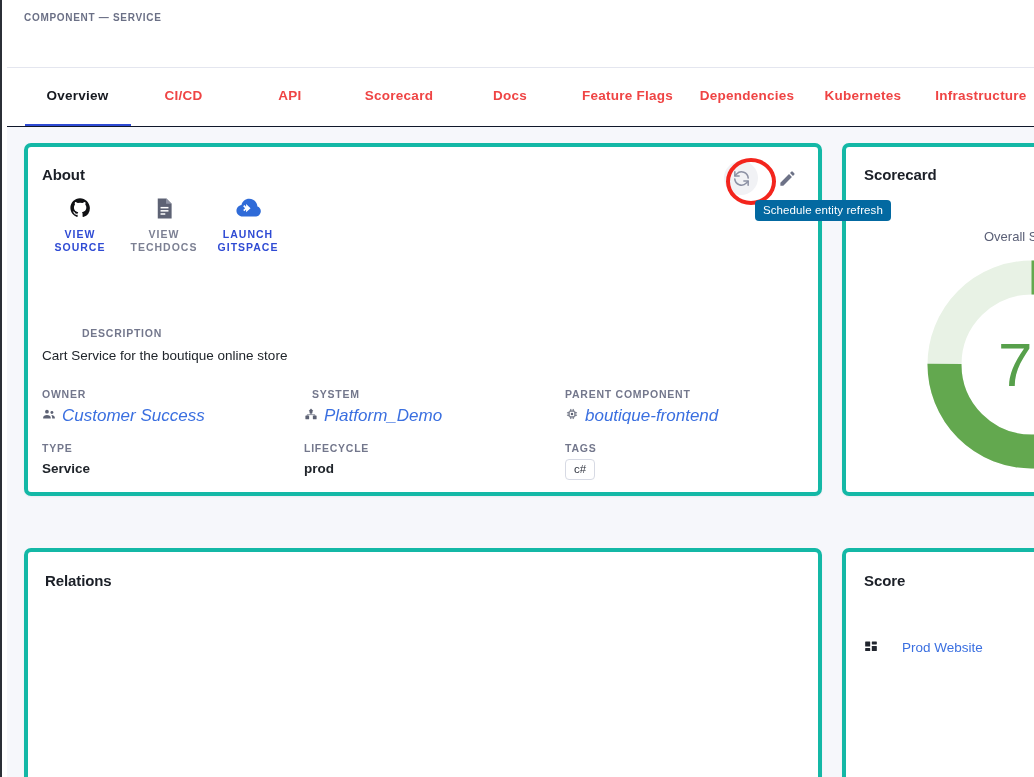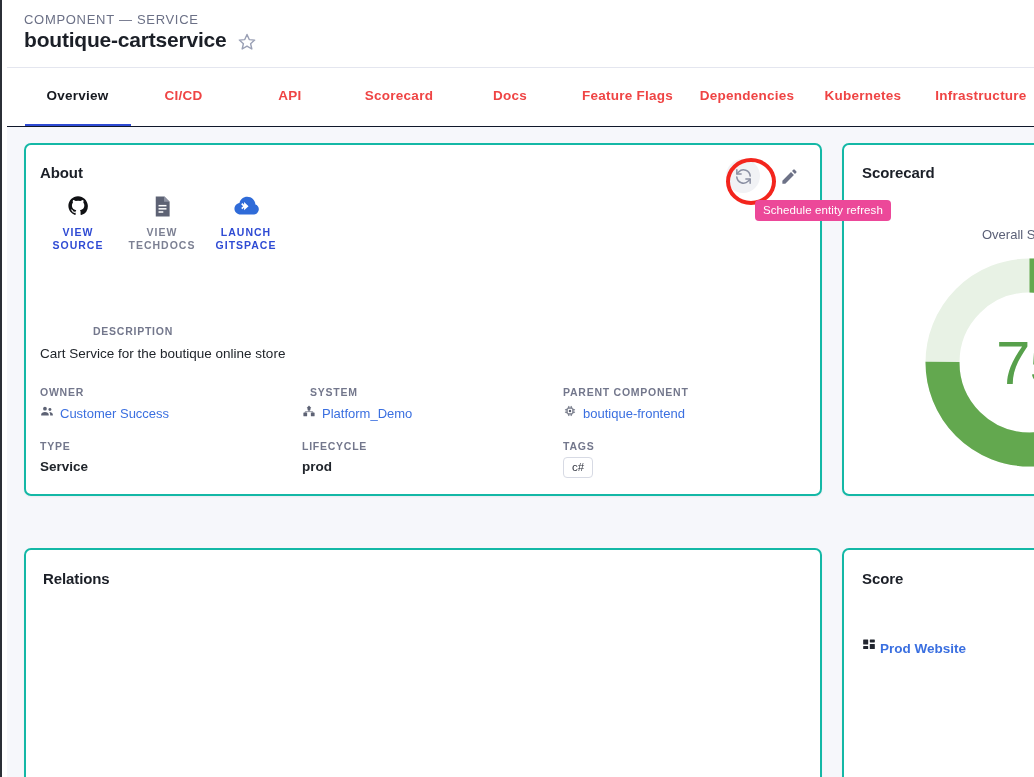--- a/index.html
+++ b/index.html
@@ -27,22 +27,22 @@
   }
 
   
   .header {
     position: absolute; left: 7px; top: 0; right: 0; height: 68px;
     background: #ffffff;
     border-bottom: 1px solid #e4e6ef;
   }
   .breadcrumb {
     position: absolute; left: 17px; top: 12px;
-    font-size: 13px; letter-spacing: 0.7px;
-    color: #6b7086; font-weight: 400;
+    font-size: 10px; letter-spacing: 0.7px;
+    color: #6b7086; font-weight: 700;
   }
   .title-row {
     position: absolute; left: 17px; top: 28px;
     display: flex; align-items: center; gap: 10px;
   }
   .page-title {
     font-size: 21px; font-weight: 700; color: #1b1f27;
     letter-spacing: -0.2px;
   }
   .star-btn {
@@ -85,21 +85,21 @@
 
   
   .content {
     position: absolute; left: 7px; top: 128px; right: 0; bottom: 0;
     background: #f6f7fb;
     overflow: hidden;
   }
   .card {
     position: absolute;
     background: #ffffff;
-    border: 2px solid #14b8a6;
+    border: 4px solid #14b8a6;
     border-radius: 7px;
     box-shadow: 0 1px 2px rgba(25,30,50,0.05);
   }
   .card-title {
     font-size: 15px; font-weight: 700; color: #1b1f27;
     letter-spacing: -0.1px;
   }
 
   
   #about-card { left: 17px; top: 15px; width: 798px; height: 353px; }
@@ -138,41 +138,41 @@
     left: 726px; top: 158px;
     width: 50px; height: 47px;
     border: 4px solid #f3251d;
     border-radius: 50%;
     pointer-events: none;
     z-index: 40;
   }
   .tooltip {
     position: absolute;
     left: 755px; top: 200px;
-    background: #ec4899;
+    background: #0369a1;
     color: #ffffff;
     font-size: 11.5px;
     padding: 4px 8px 5px 8px;
     border-radius: 4px;
     white-space: nowrap;
     z-index: 41;
     letter-spacing: 0.1px;
   }
 
   
   .field-label {
     font-size: 10.5px; font-weight: 700; letter-spacing: 0.75px;
     color: #73778c; text-transform: uppercase;
   }
   .field-value {
     font-size: 13.5px; color: #20252b; font-weight: 400;
   }
   .field-value.bold { font-weight: 700; }
   .field-link {
-    font-size: 13px; color: #3a6fe0; cursor: pointer;
+    font-size: 17px; color: #3a6fe0; cursor: pointer; font-style: italic;
   }
   .link-row { display: flex; align-items: center; gap: 6px; }
 
   .tag-chip {
     display: inline-block;
     border: 1px solid #d7dae4;
     border-radius: 4px;
     padding: 3px 8px 4px 8px;
     font-size: 11.5px;
     color: #30343f;
@@ -202,44 +202,35 @@
   
   #relations-card { left: 17px; top: 420px; width: 798px; height: 330px; overflow: hidden; }
   #relations-title { position: absolute; left: 17px; top: 20px; }
   .graph { position: absolute; left: 0; top: 0; width: 798px; height: 330px; }
 
   
   #links-card { left: 835px; top: 420px; width: 300px; height: 330px; }
   #links-title { position: absolute; left: 18px; top: 20px; }
   .link-item {
     position: absolute; left: 18px; top: 88px;
-    display: flex; align-items: flex-end; gap: 4px;
+    display: flex; align-items: flex-start; gap: 24px;
     cursor: pointer;
-    font-weight: bold;
   }
   .link-item-label { font-size: 13.5px; color: #3a6fe0; }
 </style>
 </head>
 <body>
 
 <div id="root">
 
   <div class="win-edge"></div>
   <div class="left-rail"></div>
 
   <div class="header">
     <div class="breadcrumb">COMPONENT — SERVICE</div>
-    <div class="title-row">
-      <div class="page-title">boutique-cartservice</div>
-      <span class="star-btn">
-        <svg width="20" height="20" viewBox="0 0 24 24" fill="none" stroke="#9aa0b5" stroke-width="1.7" stroke-linejoin="round">
-          <polygon points="12,3 14.7,9.1 21.2,9.7 16.3,14 17.8,20.4 12,17 6.2,20.4 7.7,14 2.8,9.7 9.3,9.1"></polygon>
-        </svg>
-      </span>
-    </div>
   </div>
 
   <div class="tabbar">
     <div class="tabs" id="tabs-container" style="left: 17px;">
         <div class="tab active" style="width: 107px;">
           <span>Overview</span>
         </div>
         <div class="tab" style="width: 105px;">
           <span>CI/CD</span>
         </div>
@@ -313,21 +304,21 @@
             <polyline points="20.4,20.6 20.4,15.2 15,15.2"></polyline>
           </svg>
         </div>
         <div class="icon-btn">
           <svg width="19" height="19" viewBox="0 0 24 24" fill="#6d7287">
             <path d="M3 17.3V21h3.7L17.6 10.1l-3.7-3.7L3 17.3zM20.7 7c.4-.4.4-1 0-1.4l-2.3-2.3c-.4-.4-1-.4-1.4 0l-1.8 1.8 3.7 3.7L20.7 7z"></path>
           </svg>
         </div>
       </div>
 
-      <div style="position:absolute;left:27px;top:180px;padding-left:40px;" class="field-label">DESCRIPTION</div>
+      <div style="position:absolute;left:14px;top:180px;padding-left:40px;" class="field-label">DESCRIPTION</div>
       <div style="position:absolute;left:14px;top:201px;" class="field-value">Cart Service for the boutique online store</div>
 
       <div style="position:absolute;left:14px;top:241px;" class="field-label">OWNER</div>
       <div style="position:absolute;left:14px;top:259px;" class="link-row">
         <span>
           <svg width="14" height="14" viewBox="0 0 24 24" fill="#5d6274">
               <circle cx="8.5" cy="8" r="3.2"></circle>
               <circle cx="17" cy="9.4" r="2.5"></circle>
               <path d="M2 18.5c0-3 2.9-4.8 6.5-4.8s6.5 1.8 6.5 4.8v1H2v-1z"></path>
               <path d="M16 13.6c3 .2 6 1.6 6 4.4v1.5h-4.6v-1.4c0-1.7-.6-3.2-1.4-4.5z"></path>

